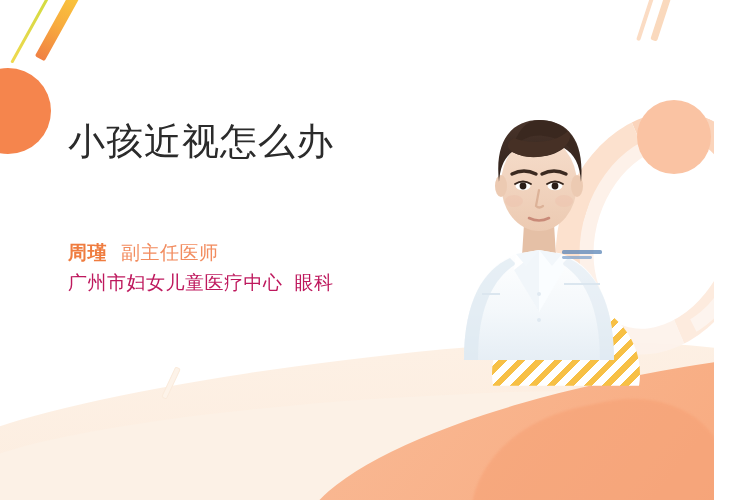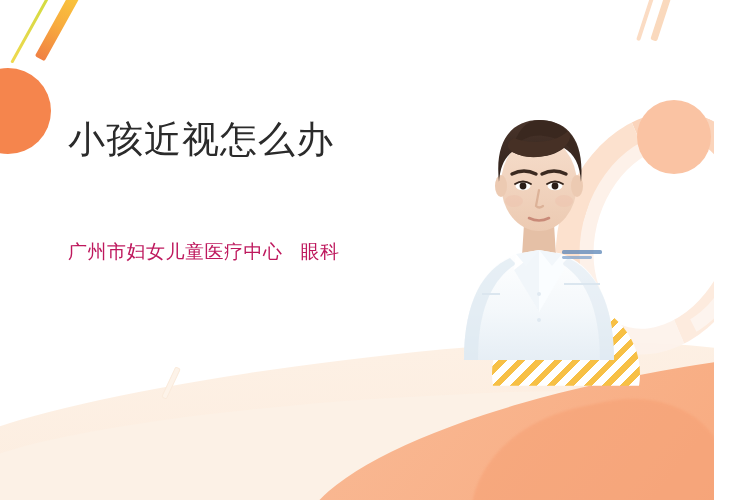--- a/index.html
+++ b/index.html
@@ -11,21 +11,20 @@
     background: #ffffff;
     font-family: "Liberation Sans", "DejaVu Sans", sans-serif;
   }
 
   #card {
     position: relative;
     width: 714px;
     height: 500px;
     background: #ffffff;
     overflow: hidden;
-    font-family: Liberation Mono, monospace;
   }
 
   
   .deco { position: absolute; pointer-events: none; }
 
   
   .wave-cream {
     left: -60px;
     top: 355px;
     width: 900px;
@@ -230,21 +229,21 @@
     font-weight: 400;
     margin-left: 14px;
     letter-spacing: .5px;
   }
 
   .hospital {
     color: #be185d;
     font-weight: 400;
     letter-spacing: .5px;
   }
-  .department { margin-left: 18px; text-align: right; }
+  .department { margin-left: 12px; text-align: right; }
 </style>
 </head>
 <body>
 
 <div id="card">
 
   <div class="deco wave-cream"></div>
   <div class="deco wave-cream2"></div>
   <div class="deco wave-salmon"></div>
   <div class="deco wave-salmon-lobe"></div>
@@ -338,20 +337,23 @@
       <circle cx="95" cy="222" r="2" fill="#e0e9f1"></circle>
     </svg>
   </div>
 
   <div class="text-block">
 
     <h1 class="title">小孩近视怎么办</h1>
 
     <div class="credits">
 
+      <div class="credit-line">
+        <span class="doctor-name">周瑾</span><span class="doctor-title">副主任医师</span>
+      </div>
 
       <div class="credit-line">
         <span class="hospital">广州市妇女儿童医疗中心</span><span class="hospital department">眼科</span>
       </div>
 
     </div>
   </div>
 
 </div>
 

